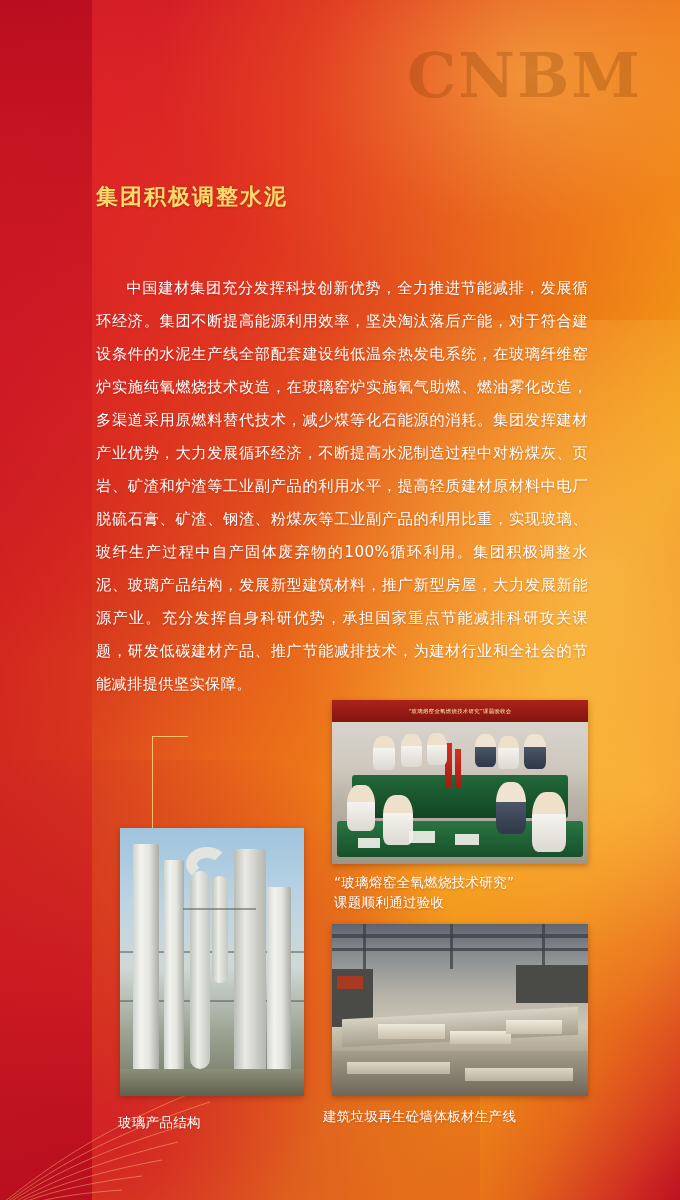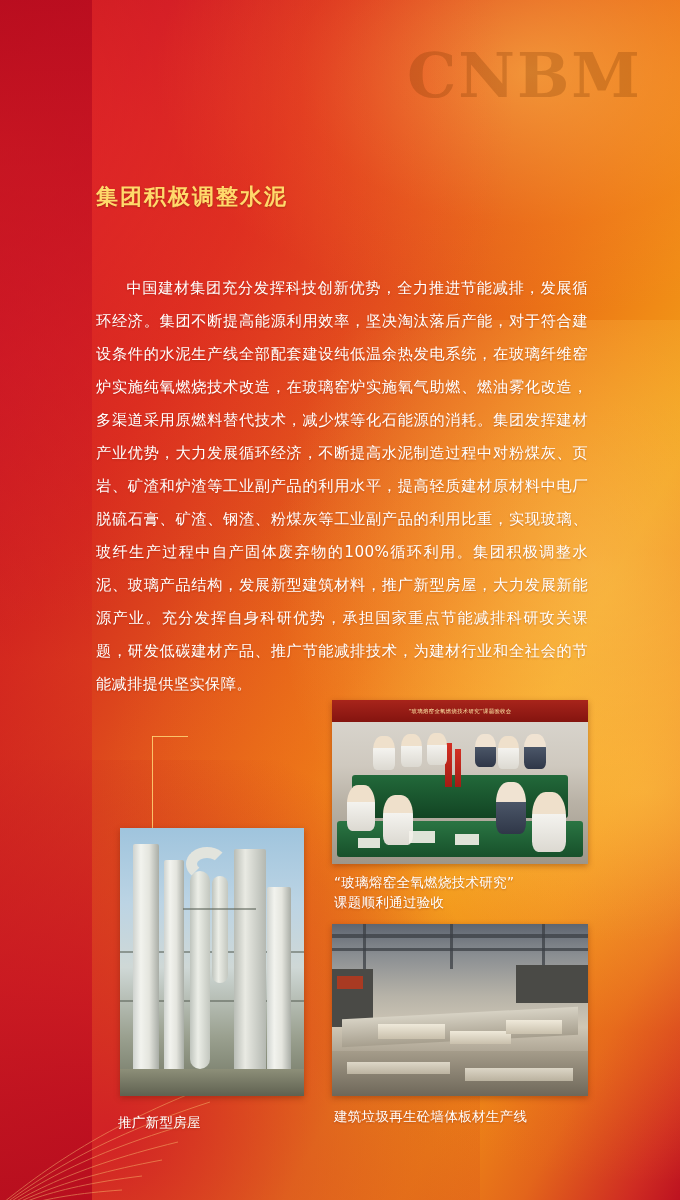--- a/index.html
+++ b/index.html
@@ -233,21 +233,21 @@
   .caption {
     position: absolute;
     color: #ffffff;
     font-size: 13.5px;
     line-height: 20px;
     letter-spacing: .3px;
     text-shadow: 0 1px 2px rgba(120,30,0,0.35);
   }
   #caption-meeting { left: 334px; top: 872px; width: 260px; }
   #caption-boiler  { left: 118px; top: 1112px; width: 200px; }
-  #caption-panel   { left: 334px; top: 1106px; width: 270px; }
+  #caption-panel   { left: 323px; top: 1106px; width: 270px; }
 
   
   .elbow {
     position: absolute;
     left: 152px; top: 736px;
     width: 36px; height: 96px;
   }
   .elbow .v { position: absolute; left: 0; top: 0; width: 1px; height: 100%; background: rgba(255,214,120,0.85); }
   .elbow .h { position: absolute; left: 0; top: 0; width: 100%; height: 1px; background: rgba(255,214,120,0.85); }
 </style>
@@ -347,14 +347,14 @@
     <div class="slab" style="left:46%;top:62%;width:24%;height:8%;"></div>
     <div class="slab" style="left:68%;top:56%;width:22%;height:8%;"></div>
     <div class="floor-panel"></div>
     <div class="slab" style="left:6%;top:80%;width:40%;height:7%; opacity:.8;"></div>
     <div class="slab" style="left:52%;top:84%;width:42%;height:7%; opacity:.8;"></div>
   </div>
 </div>
 
 <div class="caption" id="caption-meeting" style="white-space: pre-line;">“玻璃熔窑全氧燃烧技术研究”
 课题顺利通过验收</div>
-<div class="caption" id="caption-boiler">推广新型房屋</div>
+<div class="caption" id="caption-boiler">玻璃产品结构</div>
 <div class="caption" id="caption-panel">建筑垃圾再生砼墙体板材生产线</div>
 
 </body></html>

